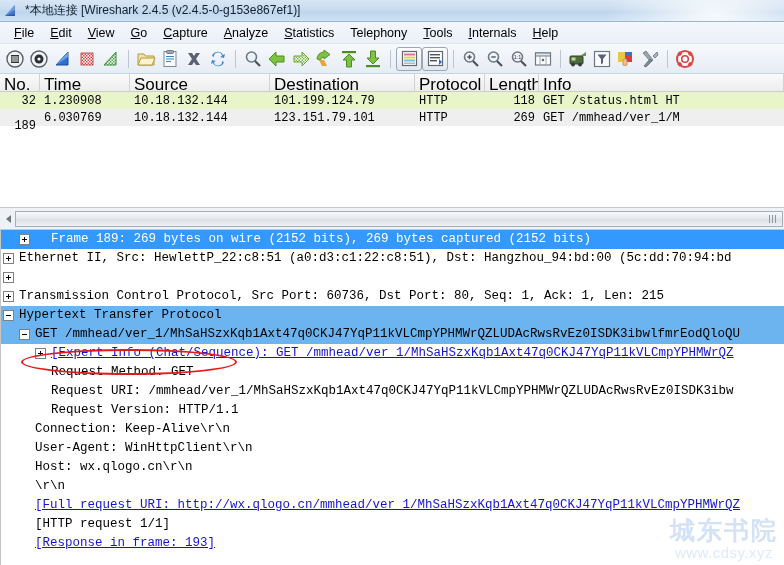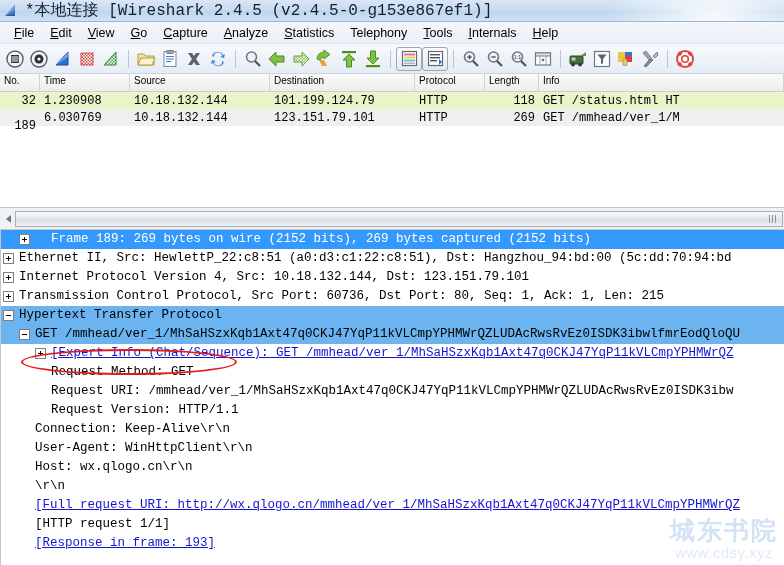--- a/index.html
+++ b/index.html
@@ -38,24 +38,24 @@
     pointer-events:none;
   }
   .win-icon {
     width: 16px; height: 14px;
     margin-right: 5px;
     position: relative;
     flex: none;
   }
   .win-icon svg { display:block; }
   .title-text {
-    font-size: 16px;
+    font-size: 12px;
     color: #10212e;
     white-space: nowrap;
-    font-family: Liberation Mono, monospace;
+    font-family: Liberation Sans, sans-serif;
   }
 
   
   .menubar {
     height: 22px;
     background: linear-gradient(to bottom,#f4f7fb 0%, #eaf0f8 100%);
     display: flex;
     align-items: center;
     padding-left: 6px;
     border-bottom: 1px solid #dfe6ef;
@@ -162,21 +162,21 @@
     flex: none;
     height: 134px;
     position: relative;
     overflow: hidden;
   }
   .pl-head {
     display: flex;
     height: 18px;
     background: linear-gradient(to bottom,#fafafa,#ededed);
     border-bottom: 1px solid #cdcdcd;
-    font-size: 10px;
+    font-size: 17px;
   }
   .pl-head .th {
     border-right: 1px solid #d2d2d2;
     padding: 1px 4px;
     overflow: hidden;
     white-space: nowrap;
     color: #000;
   }
   .pl-row {
     display: flex;
@@ -637,21 +637,20 @@
           <span class="tree-label">Frame 189: 269 bytes on wire (2152 bits), 269 bytes captured (2152 bits)</span>
         </div>
         <div class="tree-row">
           <span style="display: inline-block; flex: 0 0 auto; width: 0px;"></span>
           <span class="twisty plus"></span>
           <span class="tree-label">Ethernet II, Src: HewlettP_22:c8:51 (a0:d3:c1:22:c8:51), Dst: Hangzhou_94:bd:00 (5c:dd:70:94:bd</span>
         </div>
         <div class="tree-row">
           <span style="display: inline-block; flex: 0 0 auto; width: 0px;"></span>
           <span class="twisty plus"></span>
-          <span class="tree-label">Internet Protocol Version 4, Src: 10.18.132.144, Dst: 123.151.79.101</span>
         </div>
         <div class="tree-row">
           <span style="display: inline-block; flex: 0 0 auto; width: 0px;"></span>
           <span class="twisty plus"></span>
           <span class="tree-label">Transmission Control Protocol, Src Port: 60736, Dst Port: 80, Seq: 1, Ack: 1, Len: 215</span>
         </div>
         <div class="tree-row sel-light">
           <span style="display: inline-block; flex: 0 0 auto; width: 0px;"></span>
           <span class="twisty"></span>
           <span class="tree-label">Hypertext Transfer Protocol</span>

